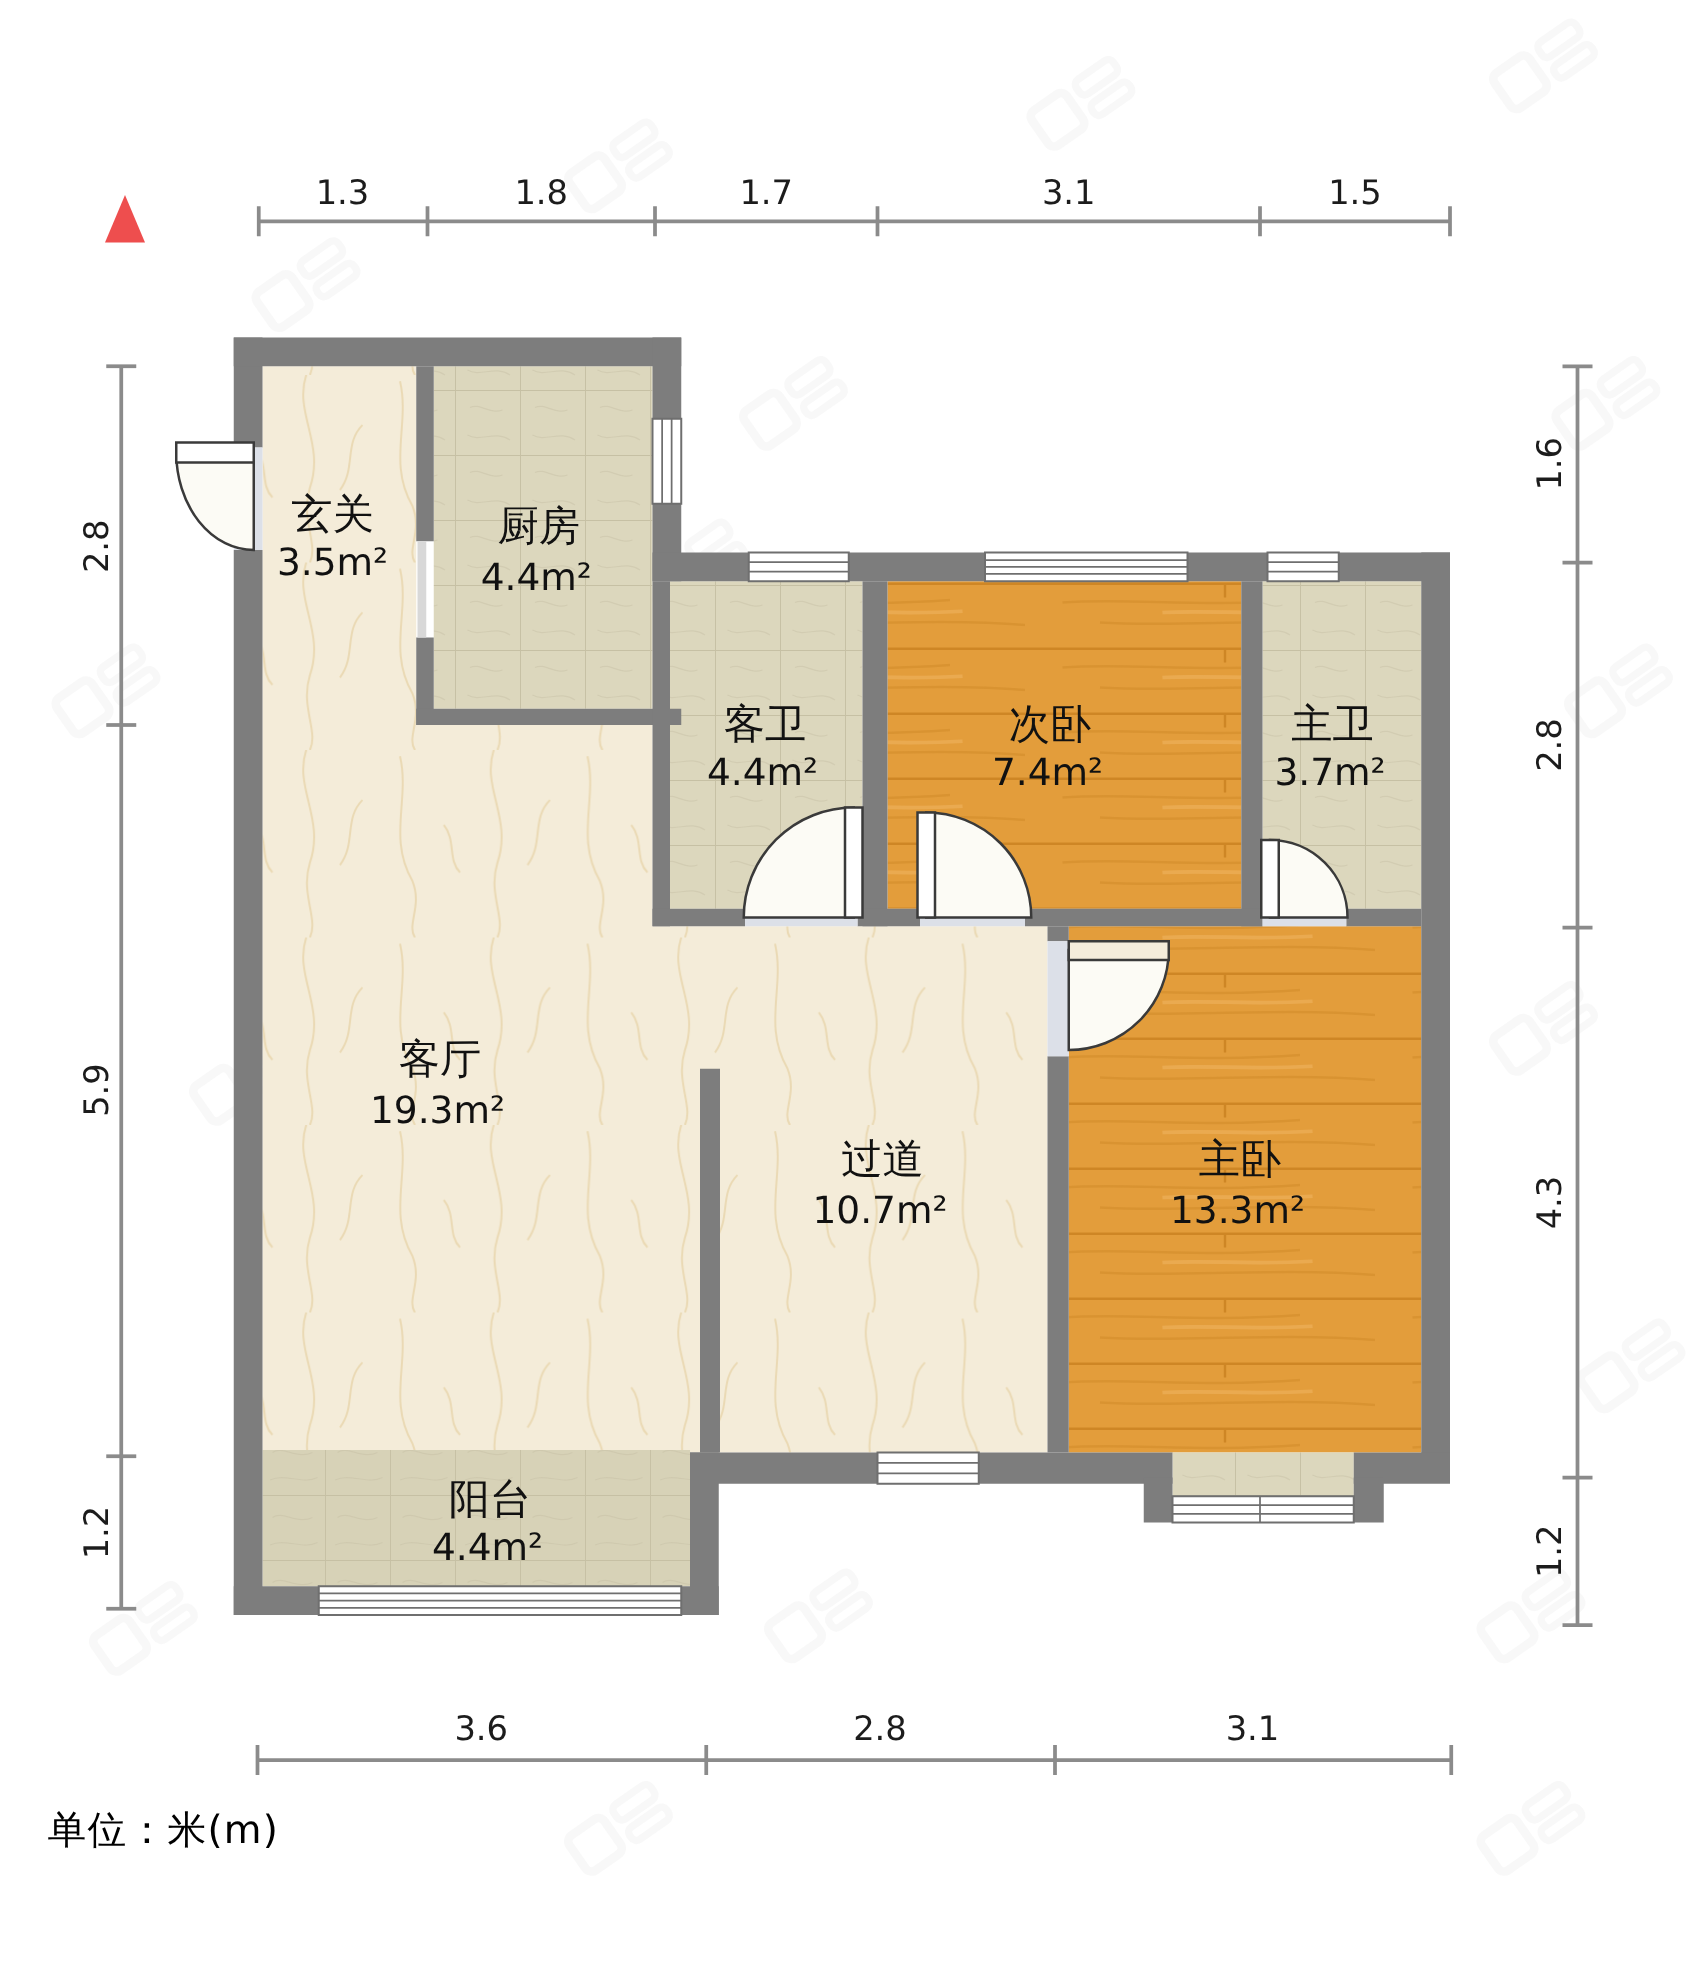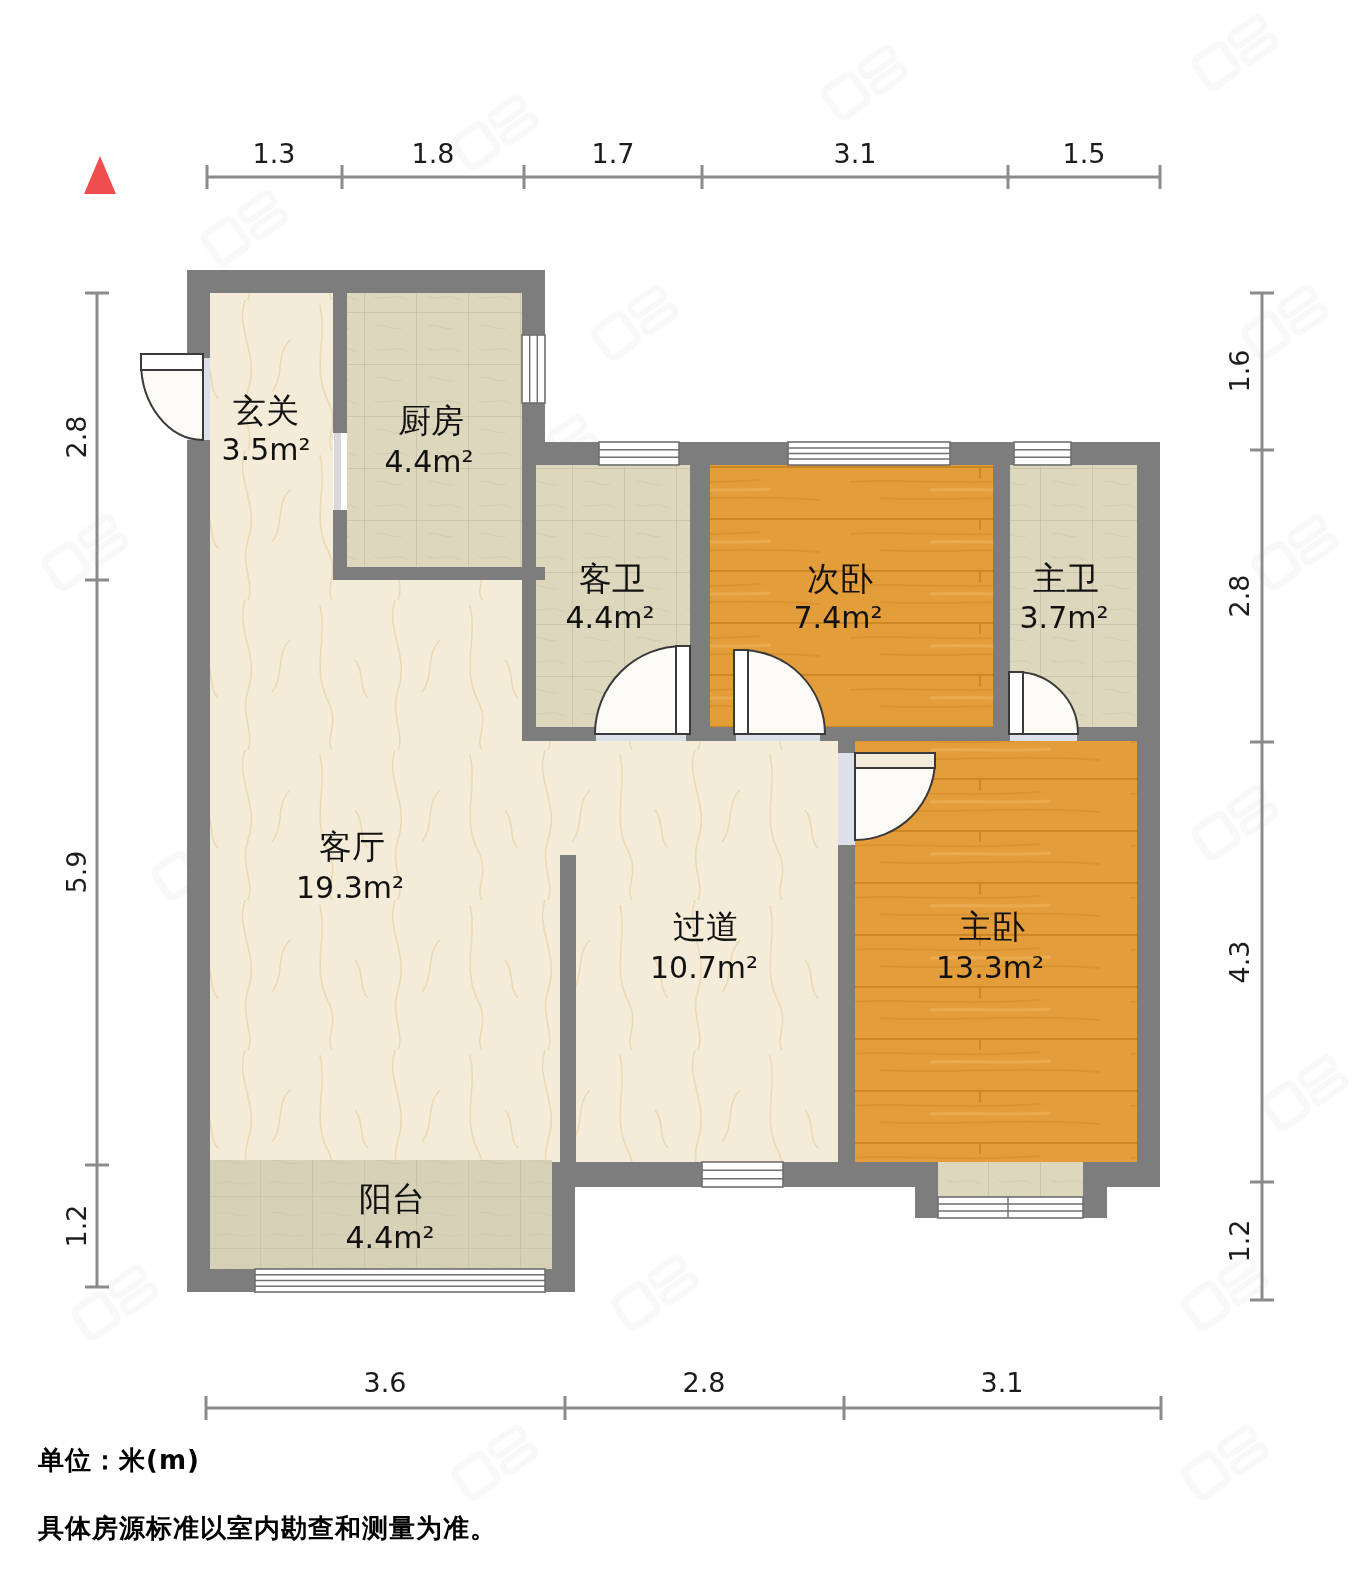--- a/index.html
+++ b/index.html
@@ -21,21 +21,21 @@
   .winline{stroke:var(--windowLine);stroke-width:1.4;}
   .doorSector{fill:#fcfbf5;stroke:var(--doorStroke);stroke-width:2;}
   .doorLeaf{fill:#ffffff;stroke:var(--doorStroke);stroke-width:2;}
   .doorLeafTint{fill:#f4ecdb;stroke:var(--doorStroke);stroke-width:2;}
   .thresh{fill:var(--threshold);}
   .dim{stroke:var(--dimLine);stroke-width:3;}
   .dimtxt{fill:var(--text);font-size:27px;}
   .roomName{fill:#111;font-size:33px;}
   .roomArea{fill:#111;font-size:30px;}
   .wmk{stroke:var(--watermark);fill:none;opacity:.07;}
-  .footer{position:absolute;left:38px;color:#000;font-size:26px;font-weight:700;
+  .footer{position:absolute;left:38px;color:#000;font-size:31px;font-weight:400;
           white-space:nowrap;letter-spacing:1px;}
 </style>
 </head>
 <body>
 
 <div class="stage">
 <svg width="1362" height="1584" viewBox="0 0 1362 1584">
 
   <defs>
     <pattern id="marblePat" width="150" height="150" patternUnits="userSpaceOnUse">
@@ -280,14 +280,13 @@
     <line class="dim" x1="565" y1="1396" x2="565" y2="1420"></line>
     <line class="dim" x1="844" y1="1396" x2="844" y2="1420"></line>
     <line class="dim" x1="1161" y1="1396" x2="1161" y2="1420"></line>
     <text class="dimtxt" x="385" y="1392">3.6</text>
     <text class="dimtxt" x="704" y="1392">2.8</text>
     <text class="dimtxt" x="1002" y="1392">3.1</text>
   </g>
 </svg>
 
   <div class="footer" style="top:1443px">单位：米(m)</div>
-  <div class="footer" style="top:1511px">具体房源标准以室内勘查和测量为准。</div>
 </div>
 
 </body></html>

